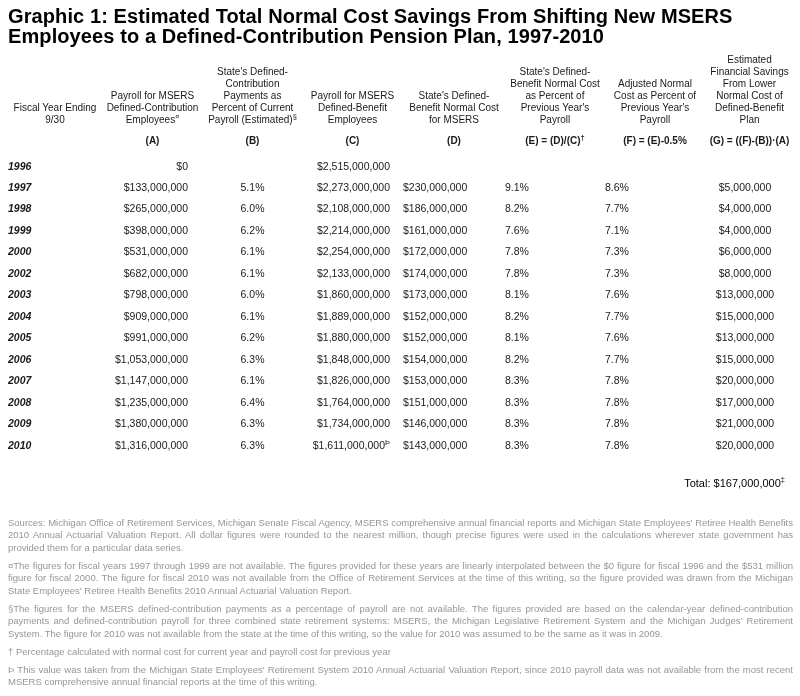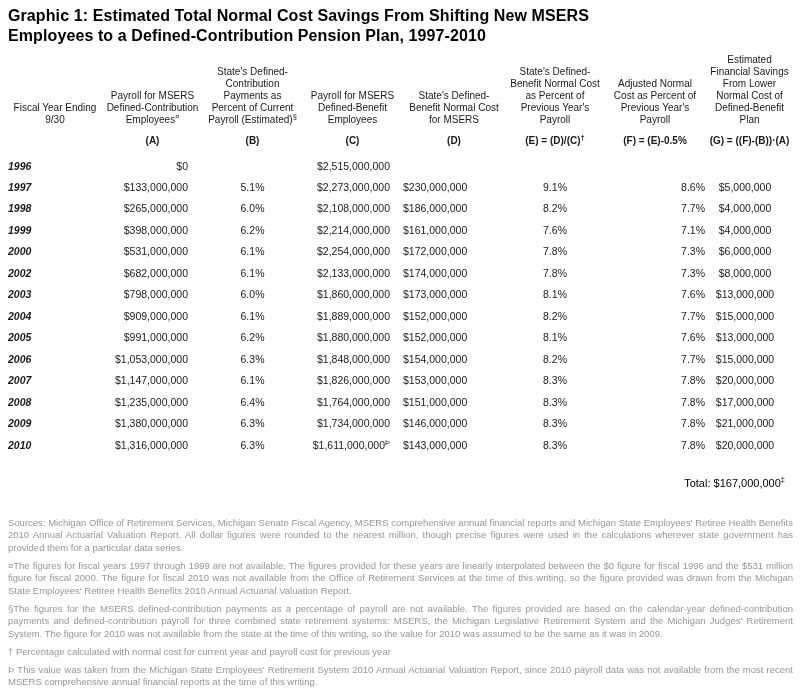--- a/index.html
+++ b/index.html
@@ -4,21 +4,21 @@
 <style>
   * { box-sizing: border-box; }
   html, body { margin: 0; padding: 0; background: #ffffff; }
   .page {
     width: 800px; height: 696px; overflow: hidden;
     background: #ffffff; color: #000;
     font-family: "Liberation Sans", sans-serif;
     padding: 6px 7px 2px 8px;
   }
   .title {
-    font-size: 16px; font-weight: bold; line-height: 20px;
+    font-size: 20px; font-weight: bold; line-height: 20px;
     color: #000; margin: 0 0 8px 0; letter-spacing: 0.1px;
   }
   table.grid {
     border-collapse: collapse; table-layout: fixed; width: 786px;
   }
   table.grid th, table.grid td { border: none; margin: 0; }
   thead th.hdr {
     font-weight: normal; font-size: 10px; line-height: 12px;
     text-align: center; vertical-align: bottom; padding: 0 3px 1px 3px;
     color: #1a1a1a;
@@ -31,22 +31,22 @@
   tbody td {
     font-size: 10.5px; color: #1a1a1a; height: 21.5px; padding: 0;
     vertical-align: middle; white-space: nowrap;
   }
   tbody tr:first-child td { padding-top: 9px; height: 30px; }
   td.c0 { text-align: left; font-weight: bold; font-style: italic; }
   td.c1 { text-align: right; padding-right: 15px; }
   td.c2 { text-align: center; }
   td.c3 { text-align: right; padding-right: 13px; }
   td.c4 { padding-right: 17px; }
-  td.c5 { text-align: center; }
-  td.c6 { text-align: right; }
+  td.c5 { }
+  td.c6 { text-align: left; }
   td.c7 { text-align: center; padding-right: 9px; }
   sup.fm { font-size: 7.5px; vertical-align: super; line-height: 0; }
   .total-row {
     width: 786px; text-align: right; padding: 5px 9px 0 0;
     font-weight: normal; font-size: 11px; color: #000; margin-top: 16px;
   }
   .footnotes { margin-top: 28px; width: 785px; }
   .footnotes p {
     font-size: 9.5px; line-height: 12.5px; color: #969696;
     margin: 0 0 5.5px 0; text-align: justify;

